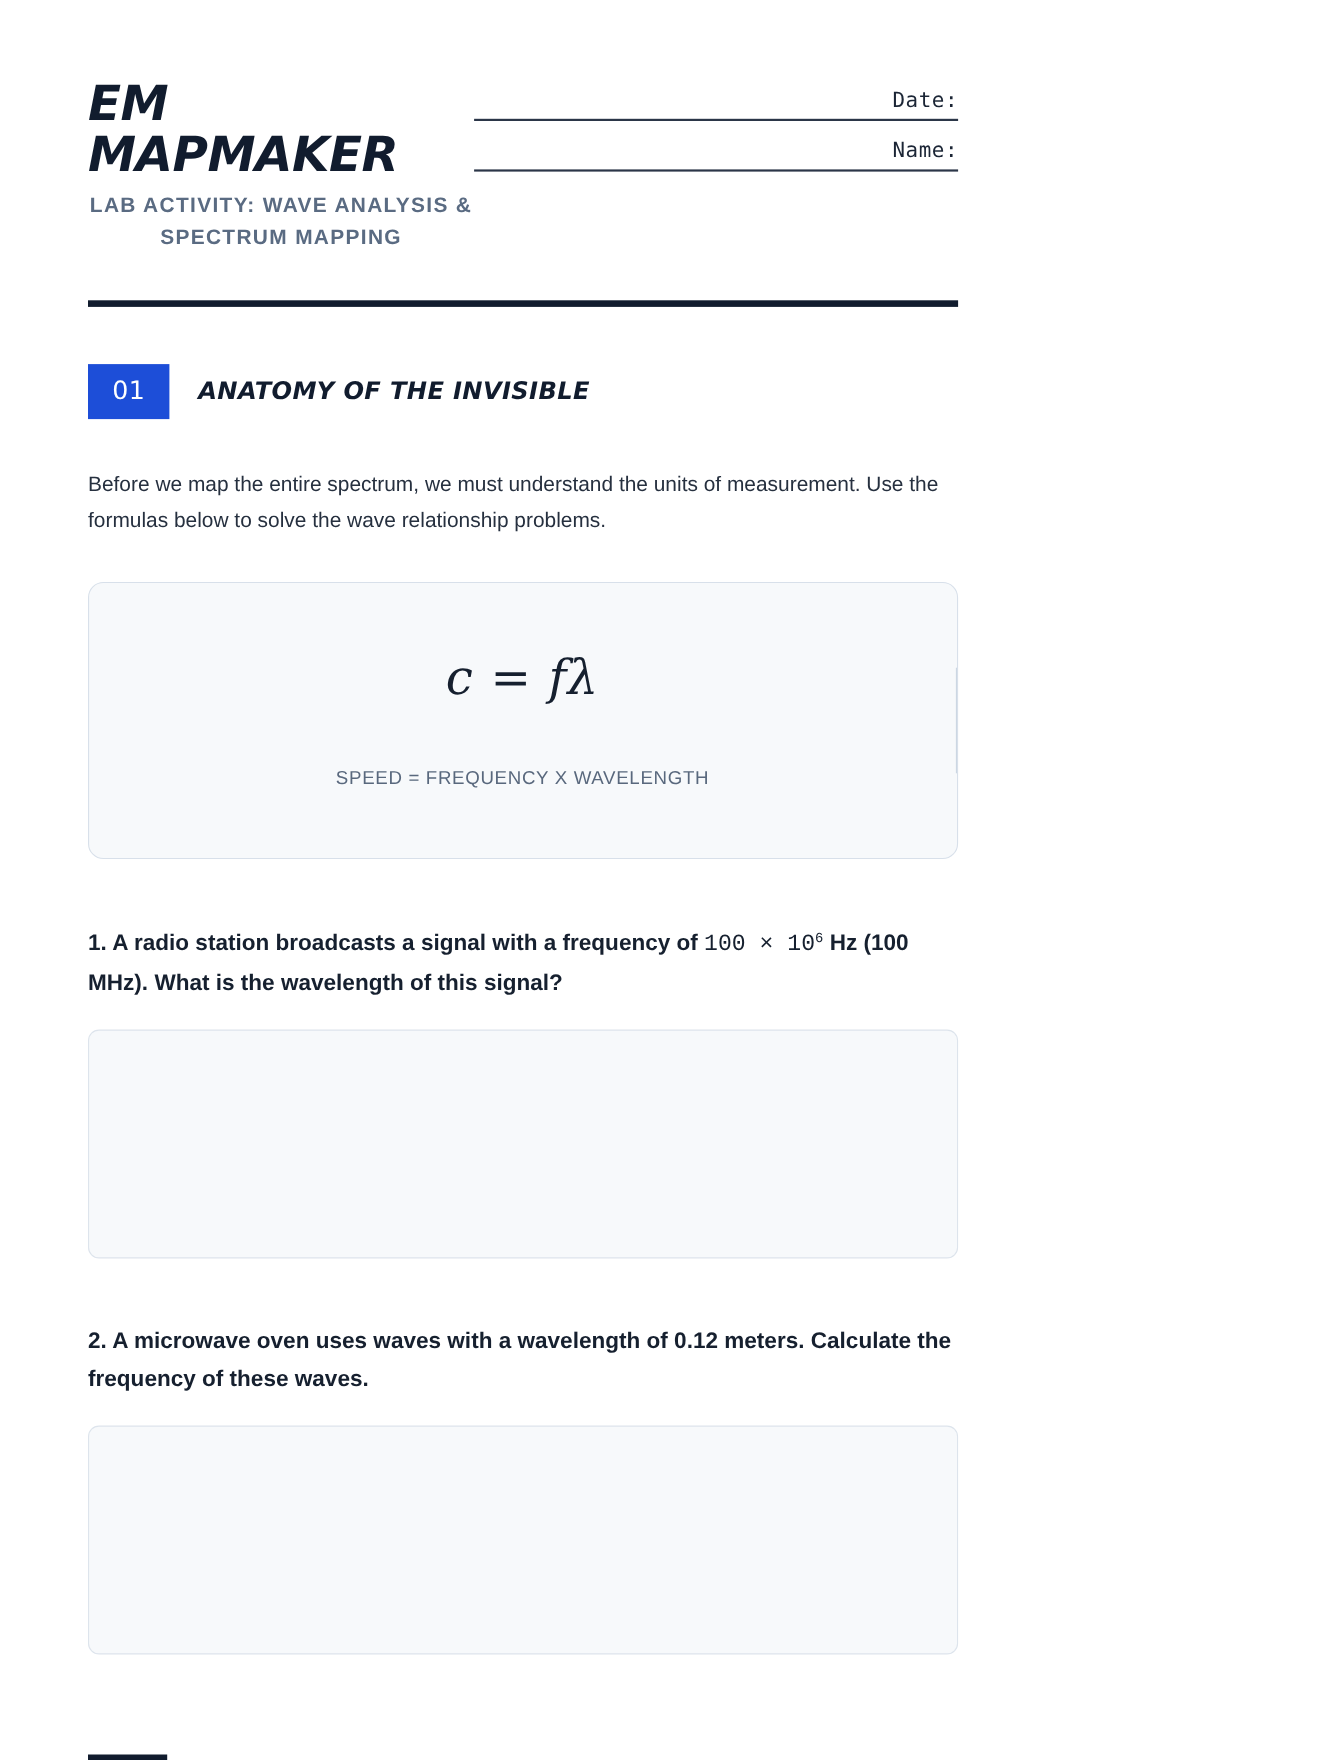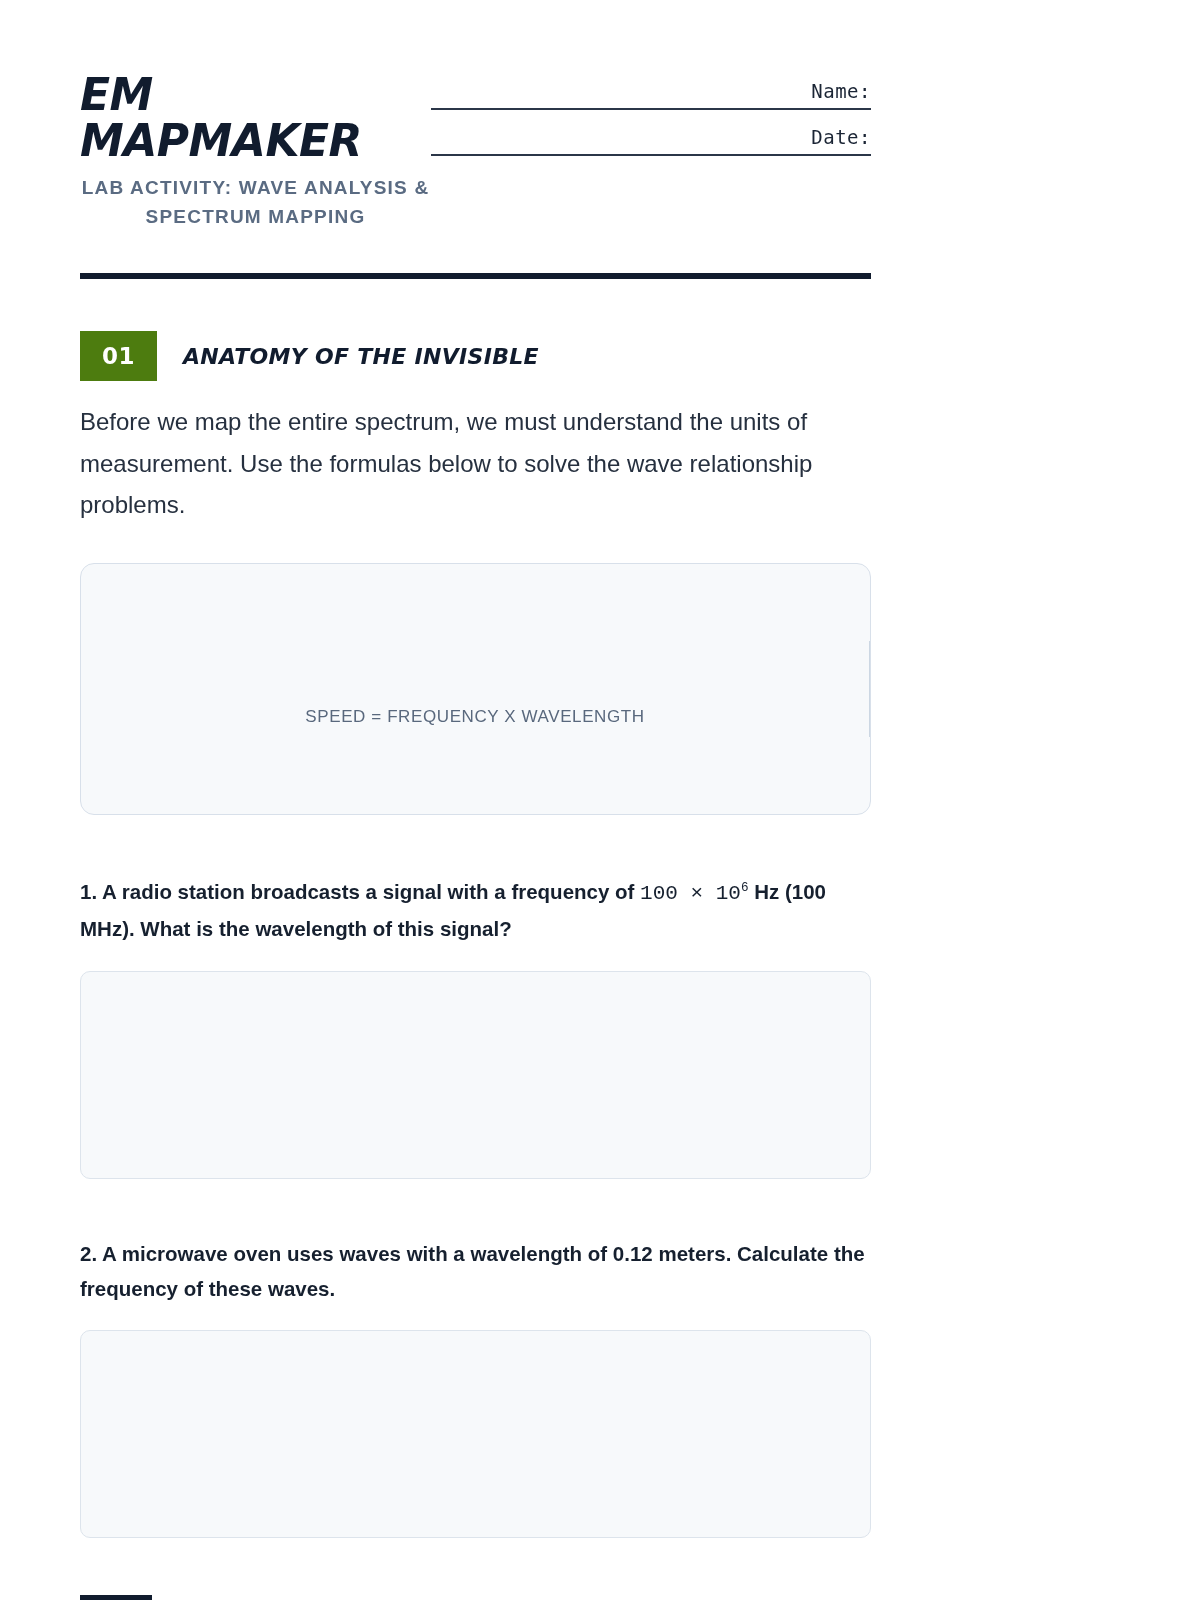--- a/index.html
+++ b/index.html
@@ -75,41 +75,41 @@
     background: #111c2e;
   }
 
   
   .section-head {
     display: flex;
     align-items: center;
     margin-top: 52px;
   }
   .section-num {
-    background: #4d7c0f;
+    background: #1d4ed8;
     color: #ffffff;
     font-size: 23px;
-    font-weight: 700;
+    font-weight: 400;
     padding: 12px 22px;
     letter-spacing: 0.5px;
     font-family: "DejaVu Sans", sans-serif;
   }
   .section-title {
     margin-left: 26px;
     font-size: 22px;
     font-weight: 900;
     font-style: italic;
     letter-spacing: 0.3px;
     color: #111c2e;
     font-family: "DejaVu Sans", sans-serif;
   }
 
   .intro {
-    margin-top: 20px;
-    font-size: 24px;
+    margin-top: 44px;
+    font-size: 19px;
     line-height: 1.72;
     color: #26303f;
     max-width: 1030px;
   }
 
   
   .formula-panel {
     margin-top: 38px;
     border: 1px solid #d8e0ea;
     border-radius: 14px;
@@ -198,41 +198,46 @@
 
 <div class="page">
 
   <div class="header">
     <div class="brand">
       <div class="brand-title">EM MAPMAKER</div>
       <div class="brand-sub">LAB ACTIVITY: WAVE ANALYSIS &amp; SPECTRUM MAPPING</div>
     </div>
     <div class="meta">
       <div class="meta-row">
+        <div class="meta-label">Date:</div>
+        <div class="meta-line"></div>
+      </div>
+      <div class="meta-row">
         <div class="meta-label">Name:</div>
         <div class="meta-line"></div>
       </div>
-      <div class="meta-row">
-        <div class="meta-label">Date:</div>
-        <div class="meta-line"></div>
-      </div>
     </div>
   </div>
 
   <div class="rule"></div>
 
   <div class="section-head">
     <div class="section-num">01</div>
     <div class="section-title">ANATOMY OF THE INVISIBLE</div>
   </div>
 
   <div class="intro">Before we map the entire spectrum, we must understand the units of measurement. Use the formulas below to solve the wave relationship problems.</div>
 
   <div class="formula-panel">
     <div class="formula-cell">
+      <div class="formula-main">
+        <span>c</span>
+        <span class="op">=</span>
+        <span>f</span><span>λ</span>
+      </div>
       <div class="caption low">SPEED = FREQUENCY X WAVELENGTH</div>
     </div>
 
     <div class="divider"></div>
 
   </div>
 
   <div class="question">
     <span>1.</span>
     <span>A radio station broadcasts a signal with a frequency of</span>

